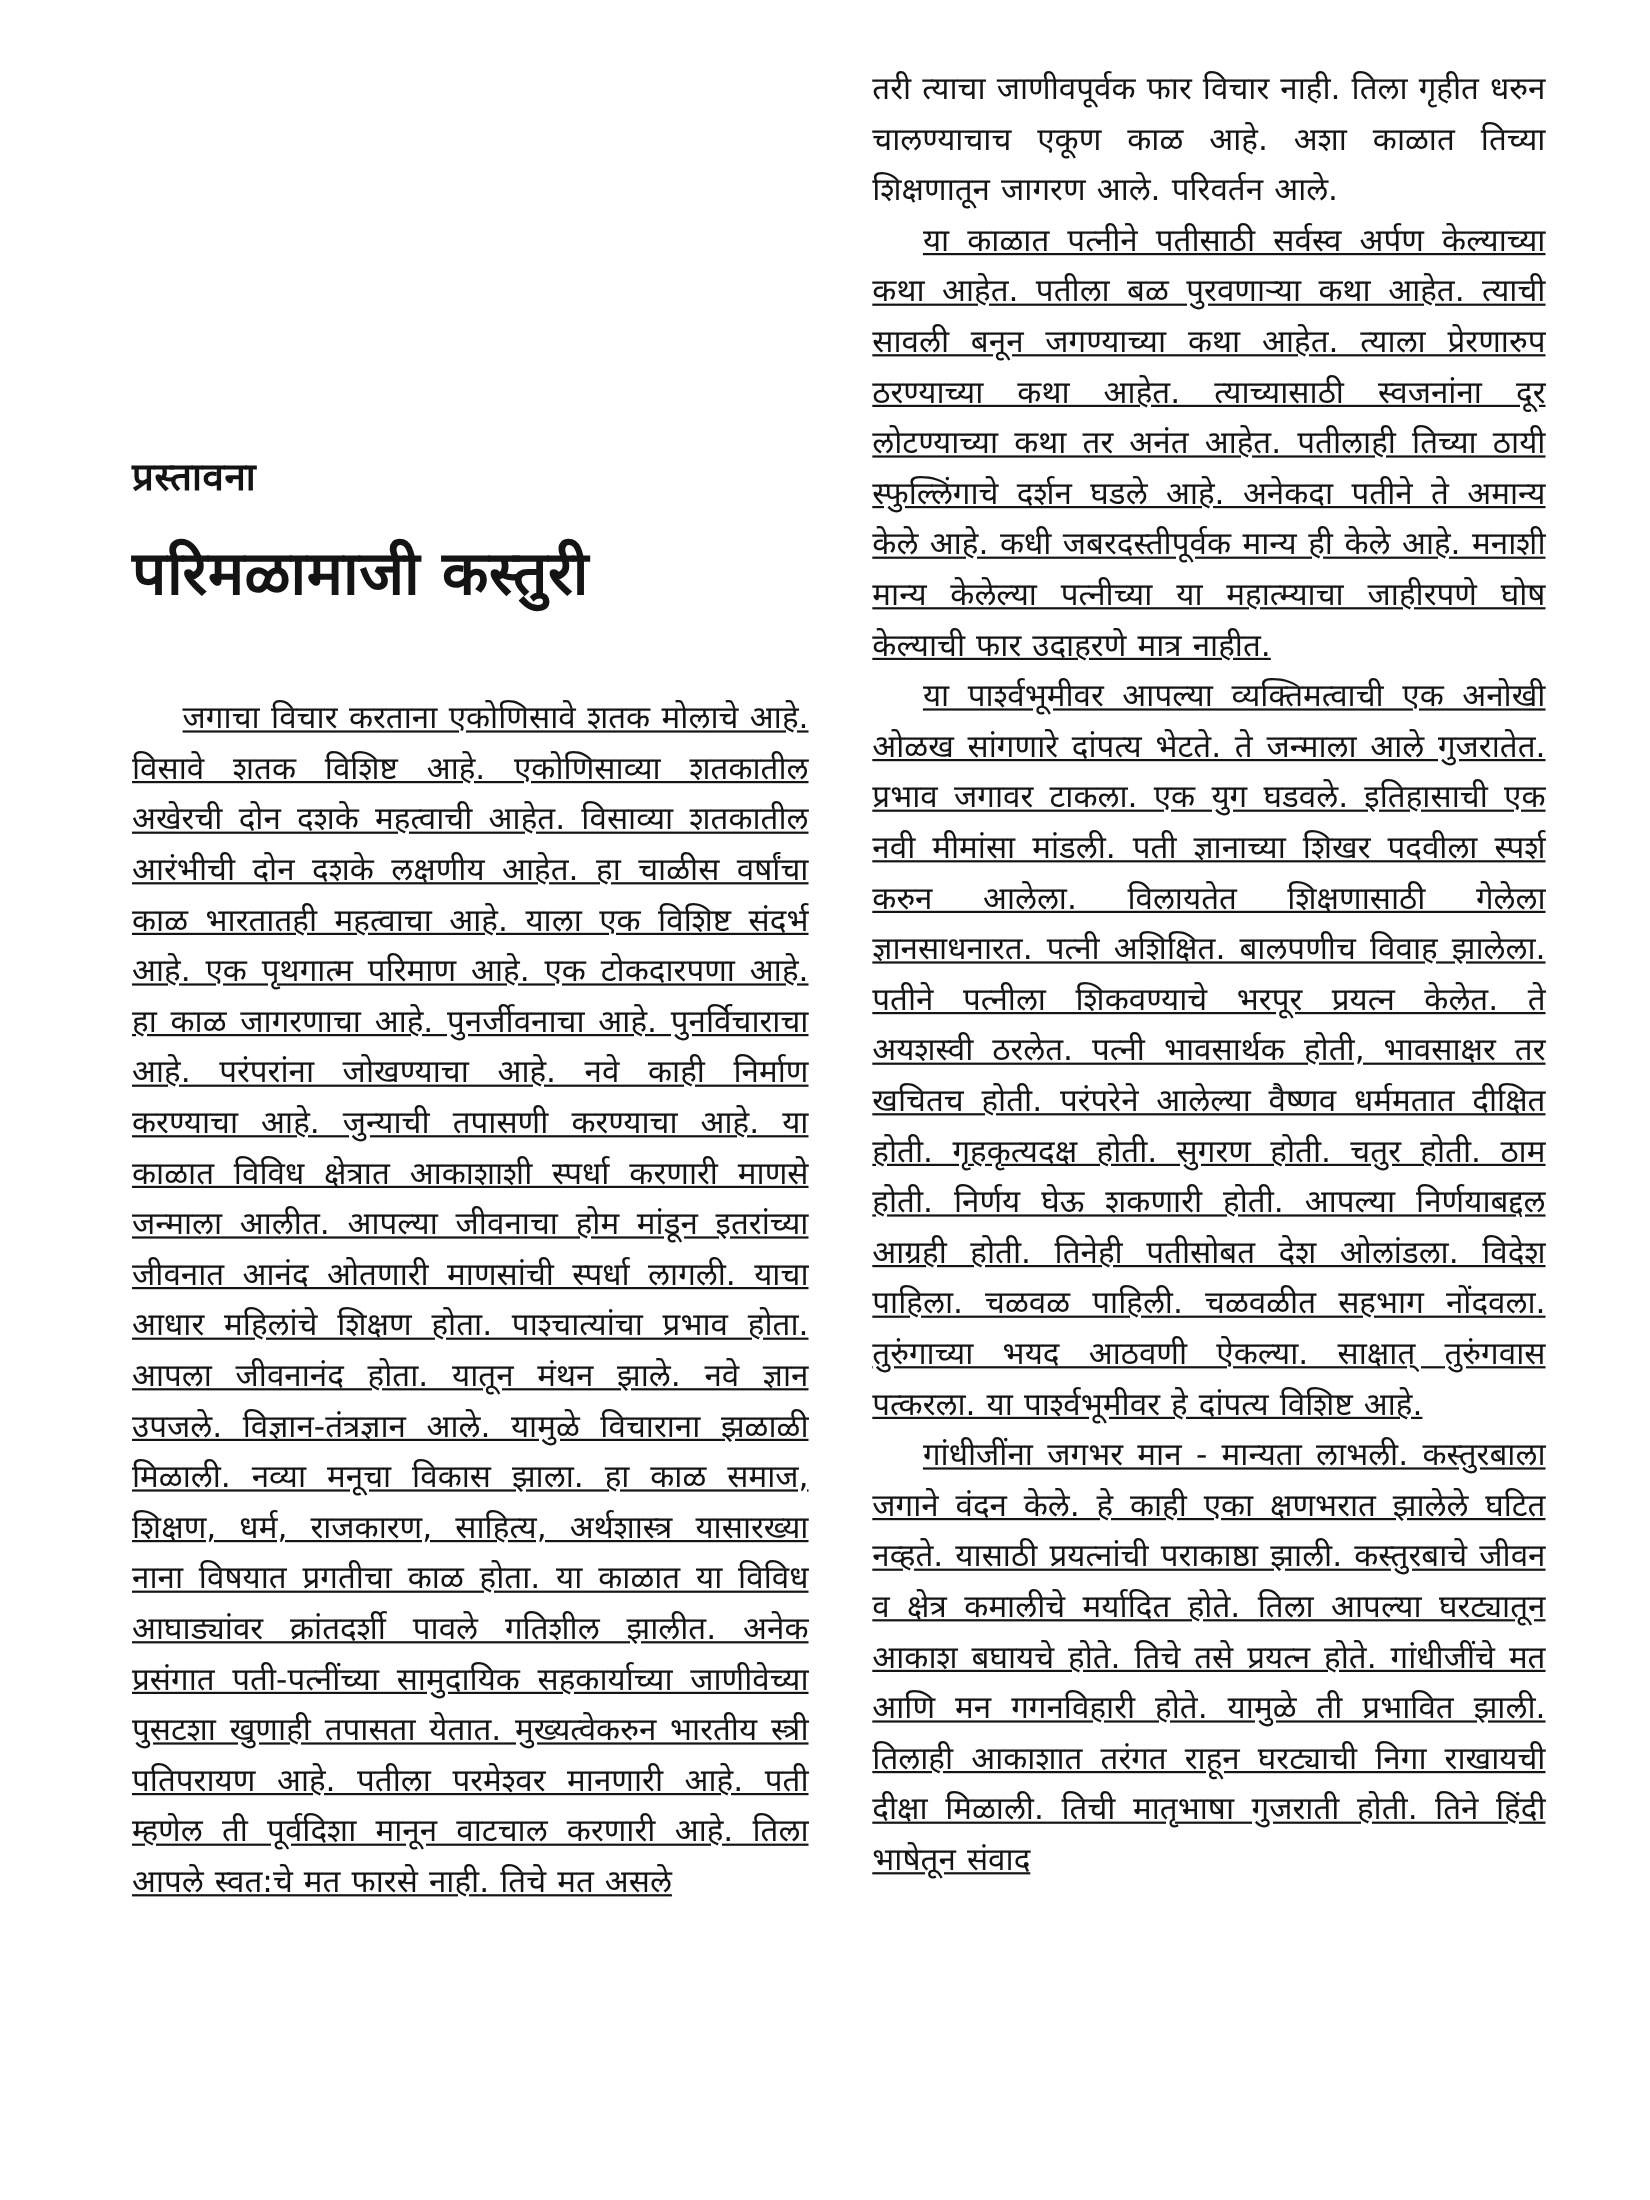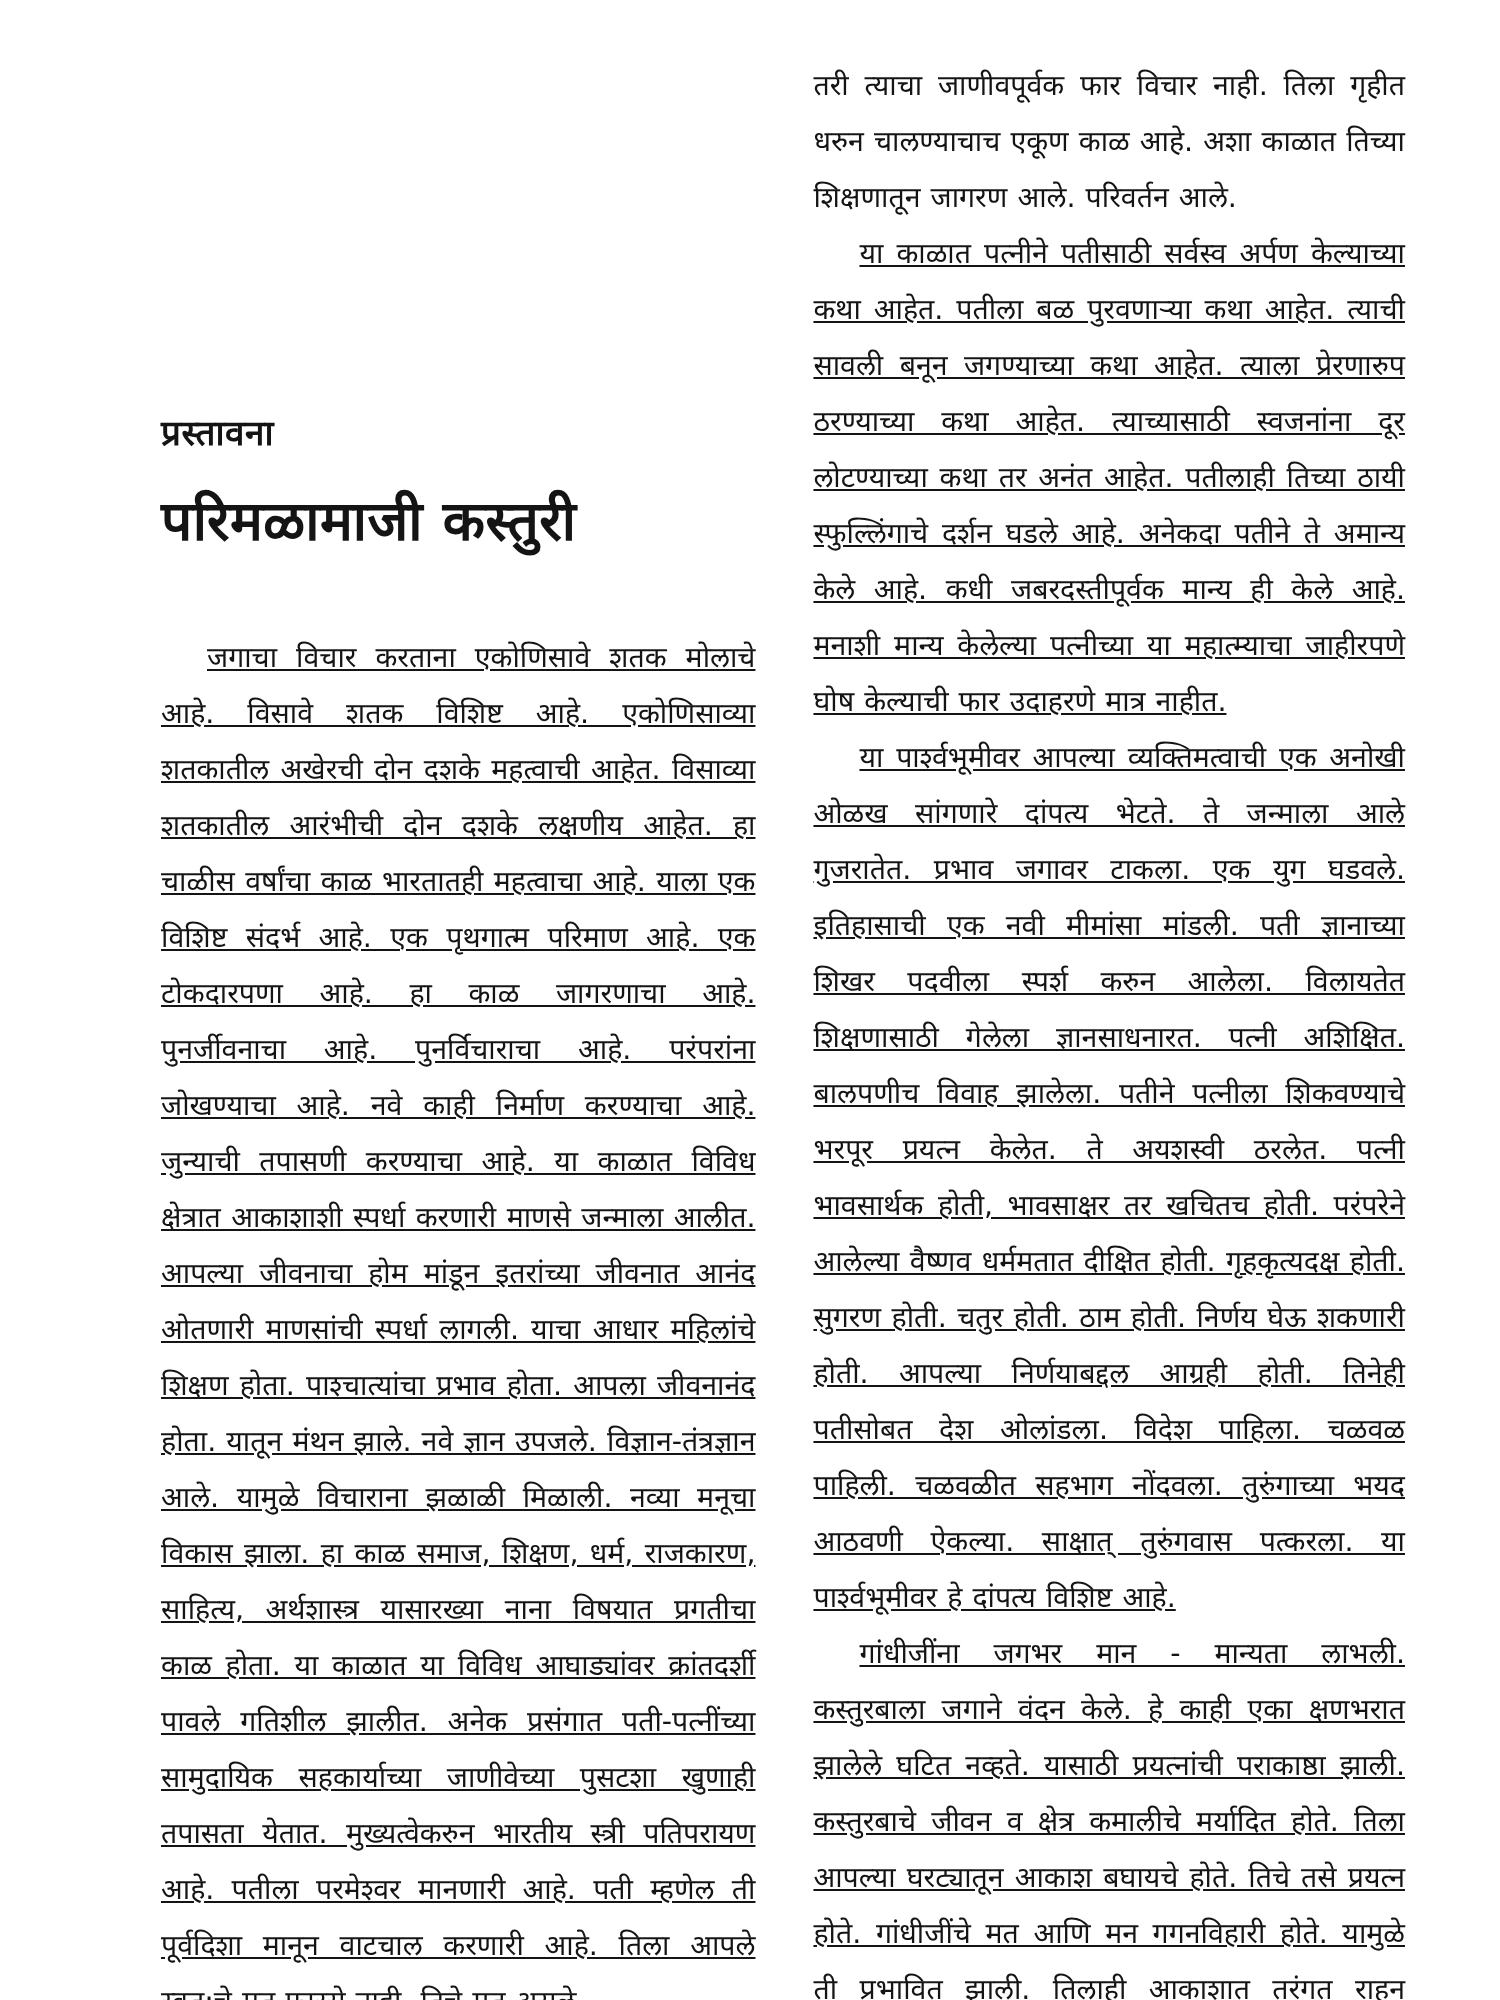--- a/index.html
+++ b/index.html
@@ -24,41 +24,40 @@
     padding: 58px 95px 40px 120px;
     gap: 58px;
     height: 100%;
   }
   .col {
     box-sizing: border-box;
   }
   .col-left {
     width: 615px;
     padding-top: 350px; 
-    margin-left: 41px;
   }
   .col-right {
     width: 612px;
   }
   .kicker {
     font-size: 35px;
     font-weight: bold;
     margin: 0 0 26px 0;
     letter-spacing: 0.5px;
   }
   .title {
     font-size: 55px;
     font-weight: bold;
     margin: 0 0 74px 0;
     letter-spacing: 0.5px;
     white-space: nowrap;
   }
   .body-text p {
     font-size: 28.5px;
-    line-height: 56px;
+    line-height: 46px;
     text-align: justify;
     margin: 0;
     word-spacing: 1px;
   }
   .body-text p.indent {
     text-indent: 46px;
     text-decoration: underline;
   }
   .body-text p + p {
     margin-top: 0;

